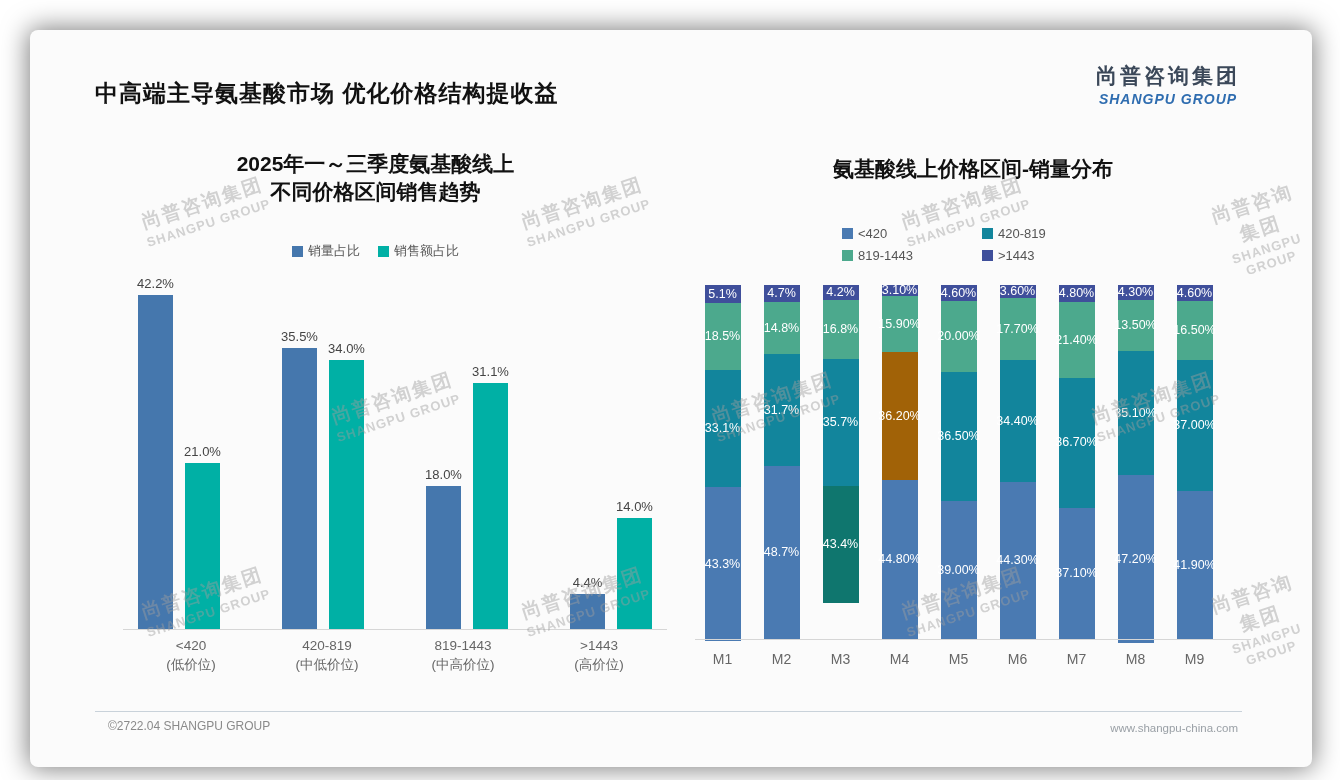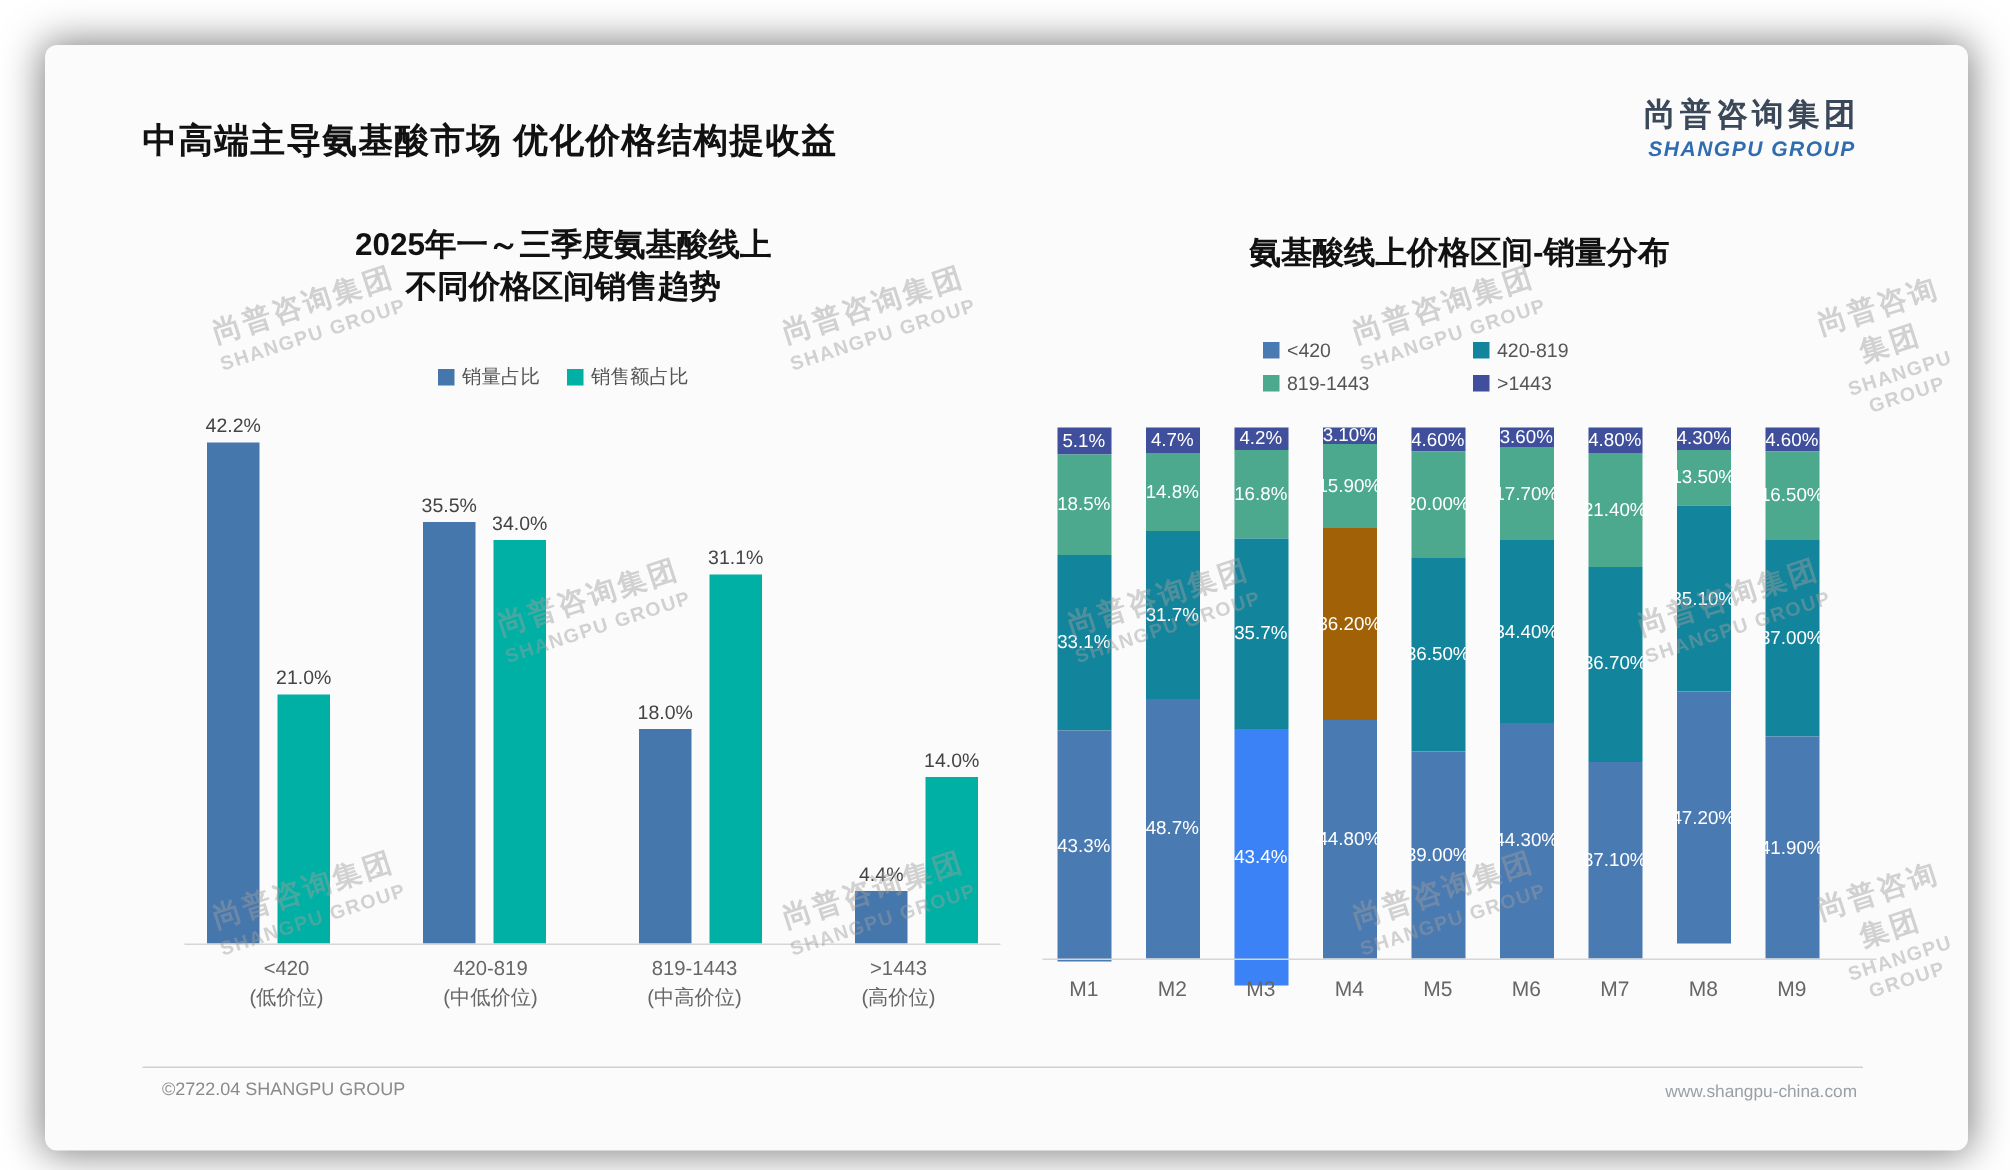--- a/index.html
+++ b/index.html
@@ -180,21 +180,21 @@
           <div class="sbar">
             <div class="seg" style="height: 14.868px; background: rgb(63, 79, 155);">
               <span>4.2%</span>
             </div>
             <div class="seg" style="height: 59.472px; background: rgb(76, 169, 141);">
               <span>16.8%</span>
             </div>
             <div class="seg" style="height: 126.378px; background: rgb(18, 133, 156);">
               <span>35.7%</span>
             </div>
-            <div class="seg" style="height: 171px; background: #3b82f6;">
+            <div class="seg" style="height: 117px; background: #0f766e;">
               <span>43.4%</span>
             </div>
           </div>
         </div>
         <div class="slot" style="display: block; align-self: flex-end;">
           <div class="sbar">
             <div class="seg" style="height: 10.974px; background: rgb(63, 79, 155);">
               <span>3.10%</span>
             </div>
             <div class="seg" style="height: 56.286px; background: rgb(76, 169, 141);">
@@ -254,21 +254,21 @@
             <div class="seg" style="height: 131.334px; background: rgb(74, 122, 178);">
               <span>37.10%</span>
             </div>
           </div>
         </div>
         <div class="slot" style="display: block; align-self: flex-end;">
           <div class="sbar">
             <div class="seg" style="height: 15.222px; background: rgb(63, 79, 155);">
               <span>4.30%</span>
             </div>
-            <div class="seg" style="height: 37px; background: rgb(76, 169, 141);">
+            <div class="seg" style="height: 51px; background: rgb(76, 169, 141);">
               <span>13.50%</span>
             </div>
             <div class="seg" style="height: 124.254px; background: rgb(18, 133, 156);">
               <span>35.10%</span>
             </div>
             <div class="seg" style="height: 167.088px; background: rgb(74, 122, 178);">
               <span>47.20%</span>
             </div>
           </div>
         </div>

